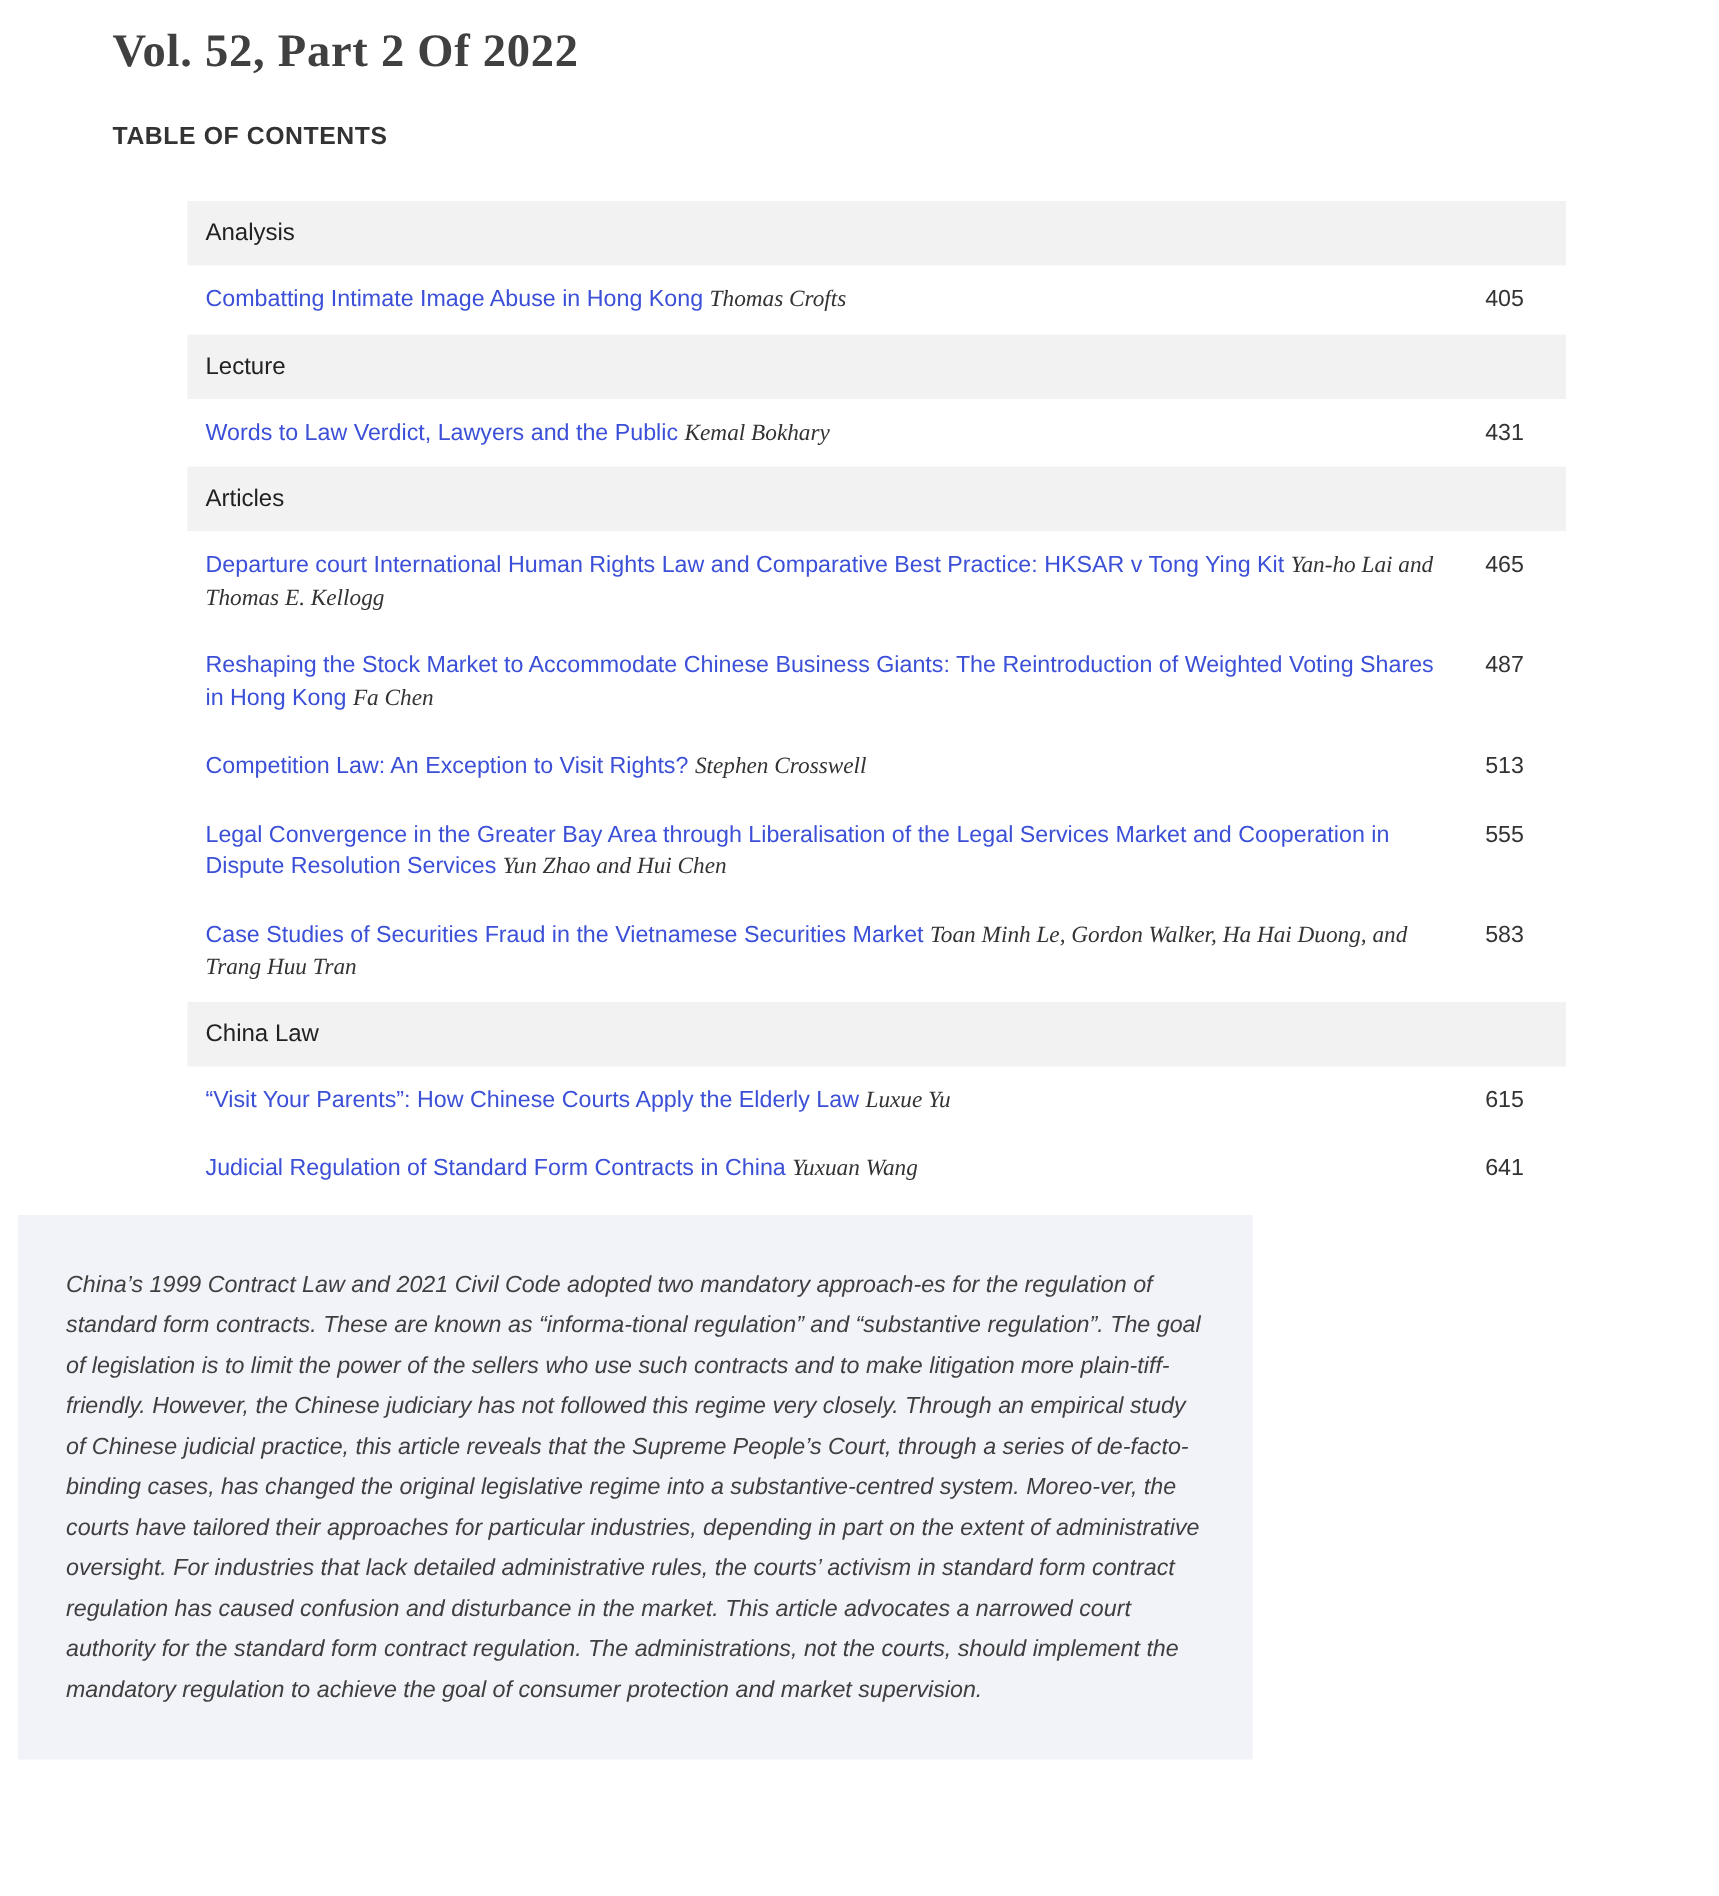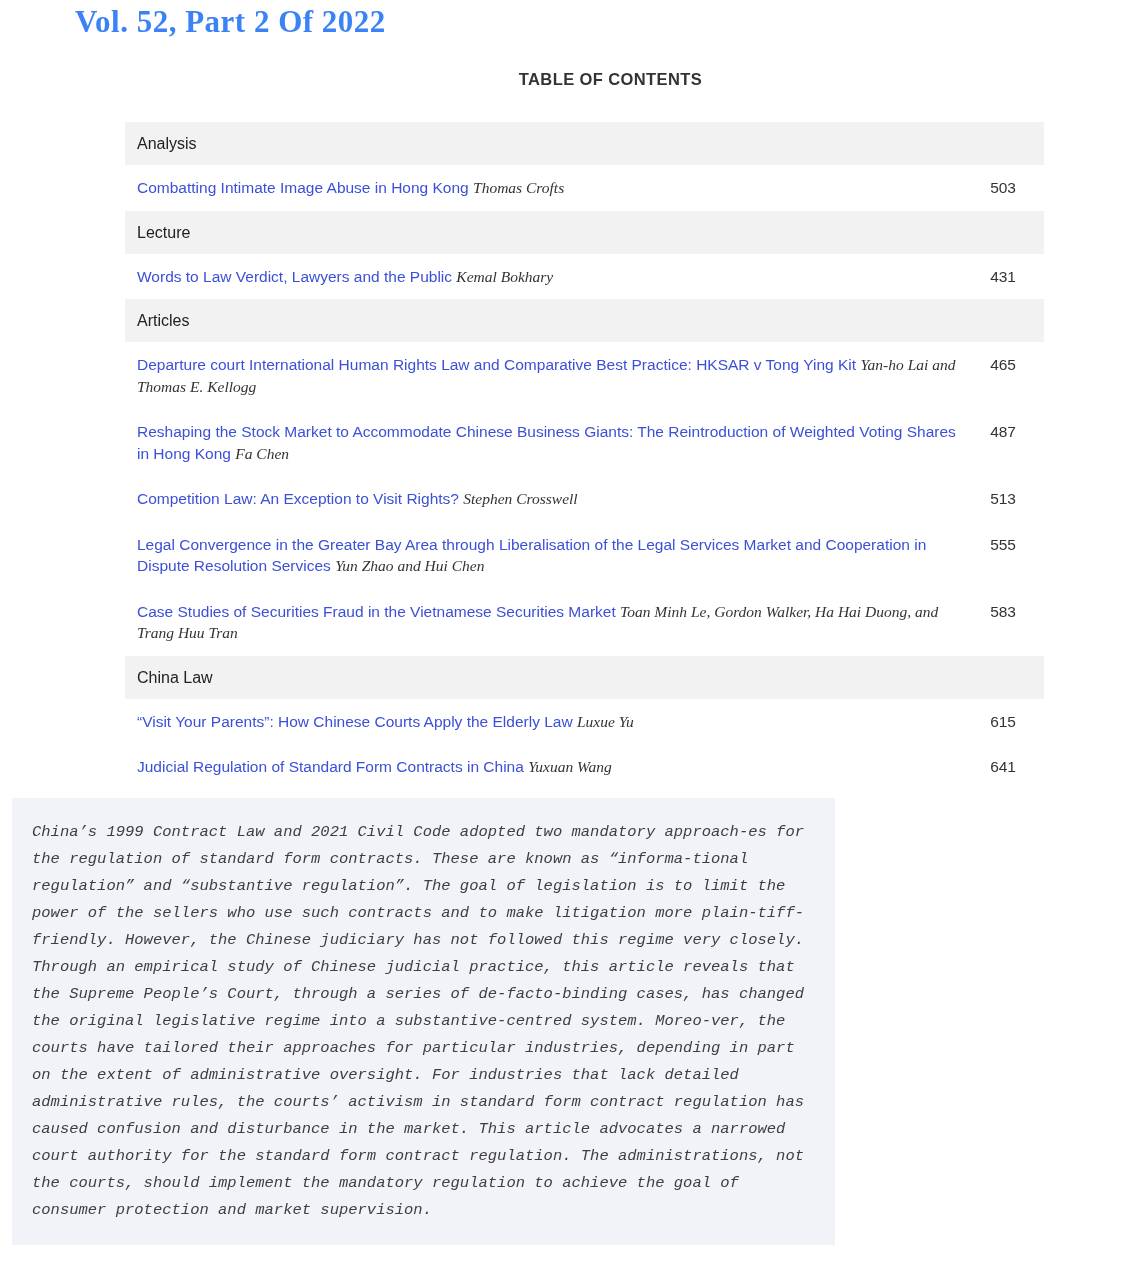--- a/index.html
+++ b/index.html
@@ -15,31 +15,30 @@
     min-height: 1264px;
     background: #ffffff;
     font-family: "Liberation Sans", sans-serif;
     color: var(--text);
   }
   .page-title {
     font-family: "Liberation Serif", serif;
     font-weight: 600;
     font-size: 31px;
     letter-spacing: 0.5px;
-    color: #3b82f6;
-    margin: 4px 0 0 75px;
+    color: #404040;
+    margin: 16px 0 0 75px;
     line-height: 36px;
   }
   .toc-label {
     margin: 30px 0 0 75px;
     font-size: 16.5px;
     font-weight: 700;
     letter-spacing: 0.4px;
     color: #333333;
-    text-align: center;
   }
   .toc {
     margin: 33px 0 0 125px;
     width: 919px;
     font-size: 15.5px;
   }
   .band {
     background: var(--band);
     padding: 12px 12px;
     font-weight: 400;
@@ -66,41 +65,41 @@
   .abstract {
     margin: 8px 0 14px 12px;  
     width: 823px;
     background: var(--abstract);
     padding: 17px 16px;
     font-style: italic;
     font-size: 15.5px;
     line-height: 27px;
     color: #3f3f3f;
   }
-  .abstract p { margin: 4px; font-family: Liberation Mono, monospace; }
+  .abstract p { margin: 16px; }
 </style>
 </head>
 <body>
 
 <div class="page">
   <h1 class="page-title">Vol. 52, Part 2 Of 2022</h1>
   <div class="toc-label">TABLE OF CONTENTS</div>
 
   <div class="toc">
   <div class="section">
     <div class="band">
       <span>Analysis</span>
     </div>
     <div class="entries">
   <div class="row">
     <div class="row-main">
       <a class="title-link" href="#">Combatting Intimate Image Abuse in Hong Kong</a>
       <span class="authors">Thomas Crofts</span>
     </div>
-    <div class="row-page">503</div>
+    <div class="row-page">405</div>
   </div>
 </div>
   </div>
 
   <div class="section">
     <div class="band">
       <span>Lecture</span>
     </div>
     <div class="entries">
   <div class="row">

